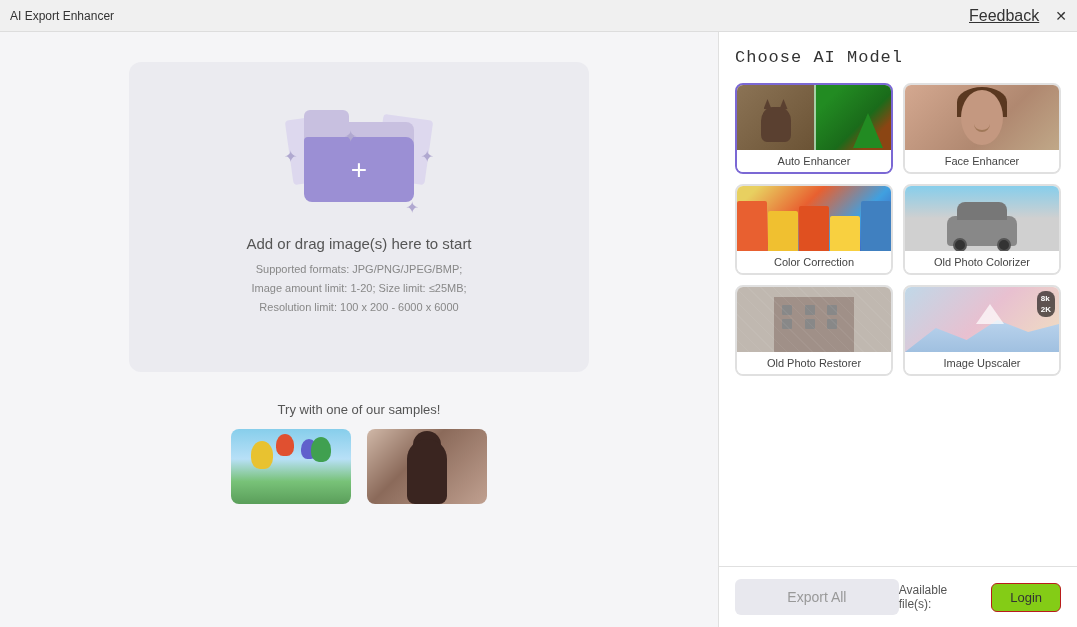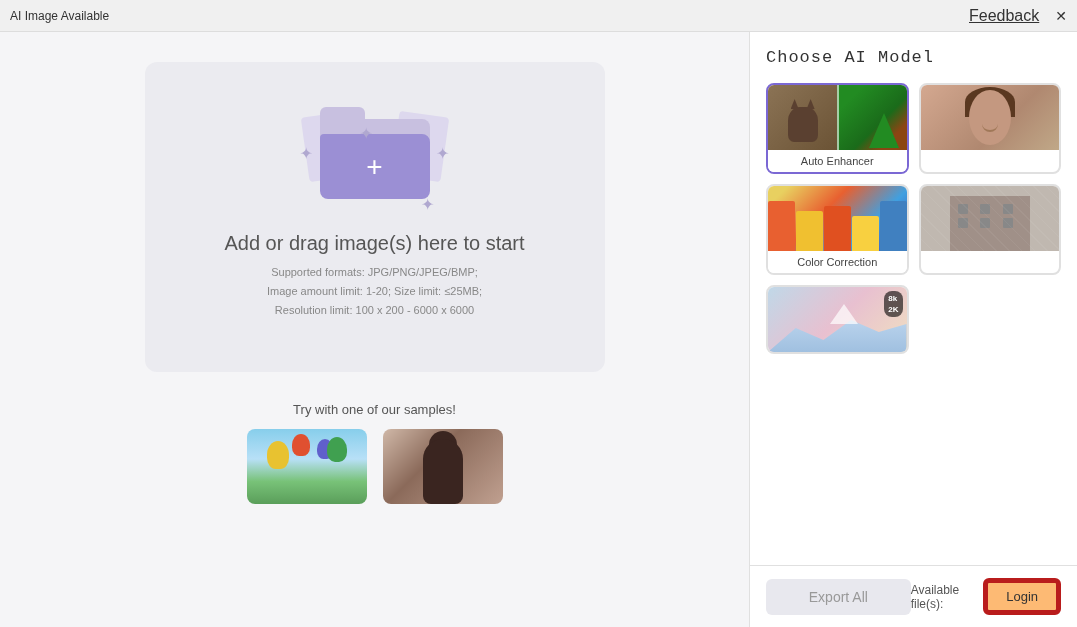--- a/index.html
+++ b/index.html
@@ -155,21 +155,21 @@
       right: -5px;
       width: 50px;
       height: 65px;
       background: #ddd8ee;
       border-radius: 4px;
       transform: rotate(8deg);
       z-index: 0;
     }
 
     #drop-zone-text {
-      font-size: 20px;
+      font-size: 15px;
       color: #555;
       margin-bottom: 8px;
     }
     #drop-zone-subtext {
       font-size: 11px;
       color: #888;
       text-align: center;
       line-height: 1.7;
     }
 
@@ -233,21 +233,21 @@
       left: 50%;
       transform: translateX(-50%);
       width: 28px;
       height: 28px;
       background: #3a2520;
       border-radius: 50%;
     }
 
     
     #right-panel {
-      width: 328px;
+      width: 359px;
       background: white;
       border-left: 1px solid #e0e0e0;
       display: flex;
       flex-direction: column;
       flex-shrink: 0;
     }
 
     #model-panel-content {
       flex: 1;
       padding: 16px;
@@ -560,34 +560,34 @@
 
     #available-files-area {
       display: flex;
       align-items: center;
       gap: 24px;
       font-size: 12px;
       color: #555;
     }
 
     #login-btn {
-      background: #fdba74;
-      border: 5px solid #b91c1c;
+      background: #84cc16;
+      border: 1px solid #b91c1c;
       border-radius: 6px;
       padding: 6px 18px;
       font-size: 13px;
       cursor: pointer;
       color: #333;
     }
   </style>
 </head>
 <body>
 
 <div id="titlebar">
-  <span id="titlebar-title">AI Image Available</span>
+  <span id="titlebar-title">AI Export Enhancer</span>
   <div id="titlebar-controls">
     <span id="feedback-link">Feedback</span>
     <button id="close-btn">✕</button>
   </div>
 </div>
 
 <div id="main-layout">
 
   <div id="left-panel">
 
@@ -648,58 +648,71 @@
           </div>
           <div class="model-label">Auto Enhancer</div>
         </div>
 
         <div class="model-card">
           <div class="model-thumb thumb-face-enhancer">
             <div class="face-hair"></div>
             <div class="face-oval"></div>
             <div class="face-smile"></div>
           </div>
+          <div class="model-label">Face Enhancer</div>
         </div>
 
         <div class="model-card">
           <div class="model-thumb thumb-color-correction">
             <div class="colored-buildings">
               <div class="building" style="background:#e86030; height:55px;"></div>
               <div class="building" style="background:#f0c030; height:45px; margin-top:10px;"></div>
               <div class="building" style="background:#e05020; height:50px; margin-top:5px;"></div>
               <div class="building" style="background:#f8d040; height:40px; margin-top:15px;"></div>
               <div class="building" style="background:#4080c0; height:55px;"></div>
             </div>
           </div>
           <div class="model-label">Color Correction</div>
         </div>
 
+        <div class="model-card">
+          <div class="model-thumb thumb-old-colorizer">
+            <div class="old-car">
+              <div class="old-car-body"></div>
+              <div class="old-car-wheel-l"></div>
+              <div class="old-car-wheel-r"></div>
+            </div>
+          </div>
+          <div class="model-label">Old Photo Colorizer</div>
+        </div>
 
         <div class="model-card">
           <div class="model-thumb thumb-old-restorer">
             <div class="old-building">
               <div class="old-building-windows">
                 <div class="old-win"></div>
                 <div class="old-win"></div>
                 <div class="old-win"></div>
                 <div class="old-win"></div>
                 <div class="old-win"></div>
                 <div class="old-win"></div>
               </div>
             </div>
             <div class="scratch-overlay"></div>
           </div>
+          <div class="model-label">Old Photo Restorer</div>
         </div>
 
         <div class="model-card">
           <div class="model-thumb thumb-image-upscaler">
             <div class="upscale-mountain"></div>
             <div class="snow-top"></div>
             <div class="upscale-badge">8k<br>2K</div>
           </div>
+          <div class="model-label">Image Upscaler</div>
         </div>
 
       </div>
     </div>
 
     <div id="bottom-bar">
       <button id="export-all-btn">Export All</button>
       <div id="available-files-area">
         <span id="available-files-label">Available file(s):</span>
         <button id="login-btn">Login</button>

